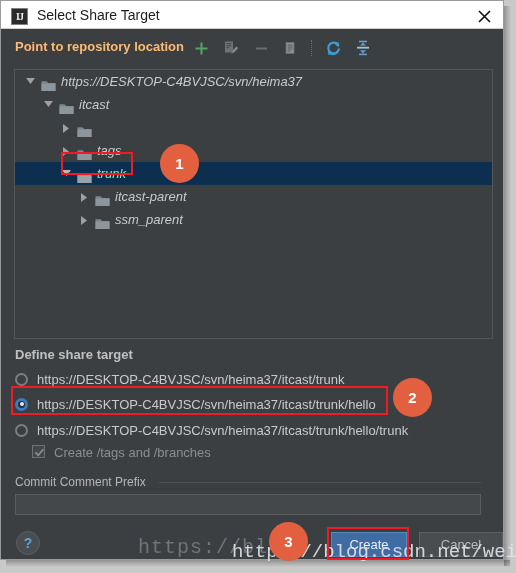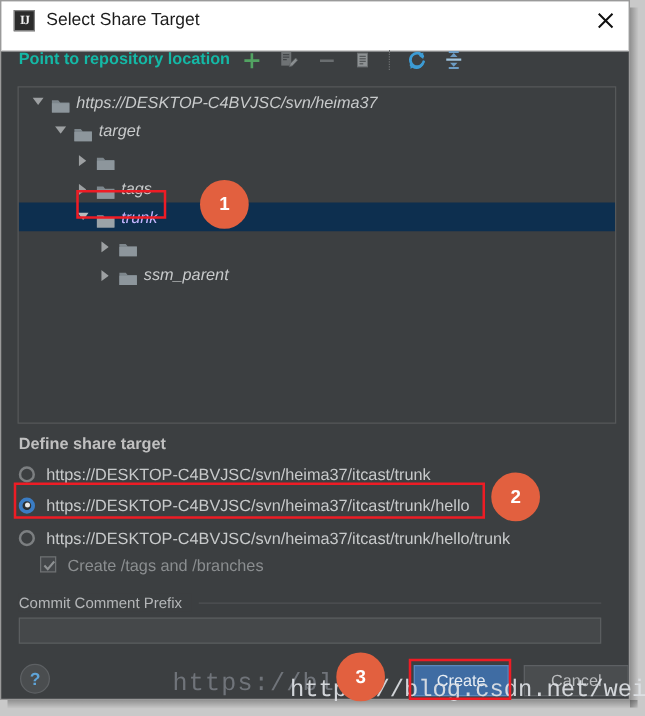--- a/index.html
+++ b/index.html
@@ -9,48 +9,48 @@
 
   
   .window{position:absolute;left:0;top:0;width:504px;height:560px;background:#3c3f41;
           border:1px solid #9a9a9a;box-sizing:border-box;}
   .win-shadow{position:absolute;left:504px;top:6px;width:7px;height:560px;
               background:linear-gradient(to right,rgba(0,0,0,.28),rgba(0,0,0,0));}
   .win-shadow-b{position:absolute;left:6px;top:560px;width:504px;height:7px;
               background:linear-gradient(to bottom,rgba(0,0,0,.28),rgba(0,0,0,0));}
 
   
-  .titlebar{position:absolute;left:0;top:0;right:0;height:40px;background:#ffffff;
+  .titlebar{position:absolute;left:0;top:0;right:0;height:28px;background:#ffffff;
             border-bottom:1px solid #cfcfcf;box-sizing:border-box;}
   .tb-logo{position:absolute;left:10px;top:7px;width:17px;height:17px;background:#2b2b2b;
            border:1px solid #7f7f7f;box-sizing:border-box;}
   .tb-logo span{position:absolute;left:0;top:0;right:0;bottom:0;color:#f0f0f0;
            font-size:10px;line-height:15px;text-align:center;font-weight:bold;
            font-family:"Liberation Serif",serif;letter-spacing:-1px;}
   .tb-title{position:absolute;left:36px;top:6px;font-size:14px;color:#1c1c1c;}
   .tb-close{position:absolute;right:8px;top:5px;width:22px;height:20px;cursor:default;}
   .tb-close svg{display:block;margin:4px auto;}
 
   
   .hdr{position:absolute;left:0;top:31px;right:0;height:32px;}
-  .hdr-label{position:absolute;left:14px;top:7px;font-size:13px;font-weight:bold;color:#14b8a6;}
+  .hdr-label{position:absolute;left:14px;top:7px;font-size:13px;font-weight:bold;color:#fdba74;}
   .tbar{position:absolute;left:188px;top:3px;height:26px;display:flex;align-items:center;gap:6px;}
   .tbtn{width:24px;height:24px;display:flex;align-items:center;justify-content:center;cursor:default;}
   .tsep{width:1px;height:16px;border-left:1px dotted #6a6d6f;margin:0 2px;}
 
   
   .treebox{position:absolute;left:13px;top:68px;width:479px;height:270px;
            background:#3c3f41;border:1px solid #555859;box-sizing:border-box;overflow:hidden;}
   .row{position:relative;height:23px;line-height:23px;white-space:nowrap;font-style:italic;}
   .row.sel{background:#0d2f4f;}
   .arrow{position:absolute;top:0;width:14px;height:23px;}
   .arrow svg{display:block;margin:8px auto;}
   .fold{position:absolute;top:5px;width:15px;height:13px;}
   .lbl{position:absolute;top:0;font-size:13px;color:#c8cacb;}
-  .row.sel .lbl{color:#c4b5fd;}
+  .row.sel .lbl{color:#86efac;}
 
   
   .sect-title{position:absolute;left:14px;top:346px;font-size:13px;font-weight:bold;color:#c0c0c0;}
   .radio-row{position:absolute;left:14px;height:22px;display:flex;align-items:center;}
   .rdo{width:13px;height:13px;border-radius:50%;box-sizing:border-box;
        border:2px solid #7c7f81;background:#3c3f41;position:relative;flex:none;}
   .rdo.on{border:3px solid #3a7cc4;background:#2b2f31;}
   .rdo.on::after{content:"";position:absolute;left:50%;top:50%;width:4px;height:4px;
        margin:-2px 0 0 -2px;border-radius:50%;background:#e8e8e8;}
   .rdo-lbl{margin-left:9px;font-size:13px;color:#c8cacb;}
@@ -192,21 +192,21 @@
           <svg width="9" height="6" viewBox="0 0 9 6">
               <path d="M0 0 H9 L4.5 6 Z" fill="#9da0a2"></path>
             </svg>
         </div>
         <div class="fold" style="left:44px">
           <svg width="15" height="13" viewBox="0 0 15 13">
             <path d="M0.5 2.2 H5.6 L7.1 4.0 H14.5 V12 H0.5 Z" fill="#7d868c"></path>
             <path d="M0.5 4.6 H14.5 V12 H0.5 Z" fill="#8d969c"></path>
           </svg>
         </div>
-        <div class="lbl" style="left:64px">target</div>
+        <div class="lbl" style="left:64px">itcast</div>
       </div>
 
       <div class="row">
         <div class="arrow" style="left:44px">
           <svg width="6" height="9" viewBox="0 0 6 9">
               <path d="M0 0 V9 L6 4.5 Z" fill="#9da0a2"></path>
             </svg>
         </div>
         <div class="fold" style="left:62px">
           <svg width="15" height="13" viewBox="0 0 15 13">
@@ -251,20 +251,21 @@
           <svg width="6" height="9" viewBox="0 0 6 9">
               <path d="M0 0 V9 L6 4.5 Z" fill="#9da0a2"></path>
             </svg>
         </div>
         <div class="fold" style="left:80px">
           <svg width="15" height="13" viewBox="0 0 15 13">
             <path d="M0.5 2.2 H5.6 L7.1 4.0 H14.5 V12 H0.5 Z" fill="#7d868c"></path>
             <path d="M0.5 4.6 H14.5 V12 H0.5 Z" fill="#8d969c"></path>
           </svg>
         </div>
+        <div class="lbl" style="left:100px">itcast-parent</div>
       </div>
 
       <div class="row">
         <div class="arrow" style="left:62px">
           <svg width="6" height="9" viewBox="0 0 6 9">
               <path d="M0 0 V9 L6 4.5 Z" fill="#9da0a2"></path>
             </svg>
         </div>
         <div class="fold" style="left:80px">
           <svg width="15" height="13" viewBox="0 0 15 13">

